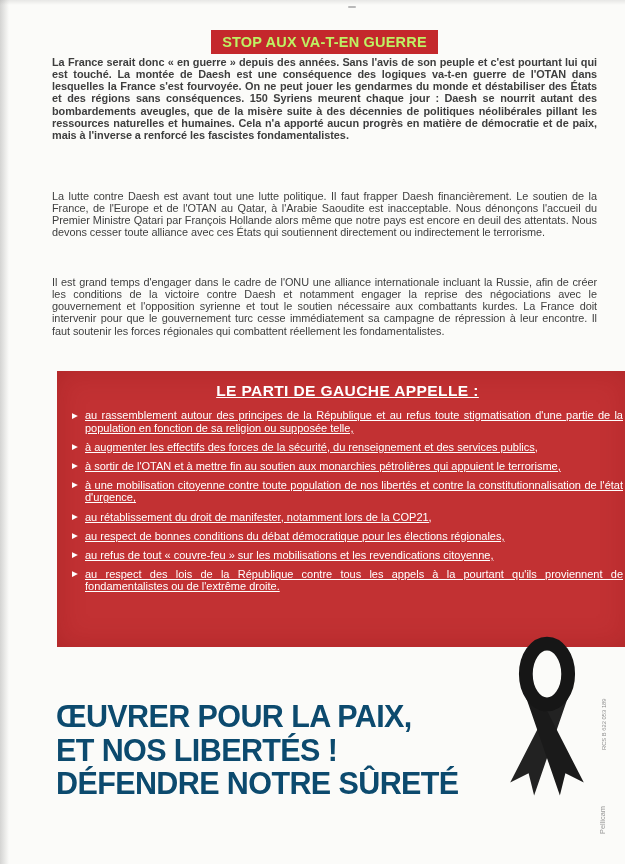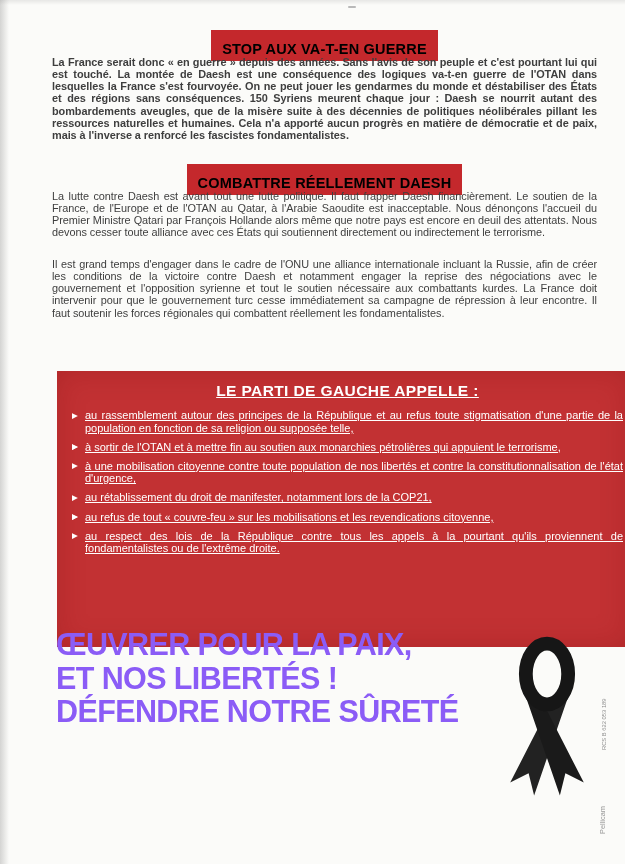--- a/index.html
+++ b/index.html
@@ -12,54 +12,54 @@
   }
   
   .edge-left{position:absolute;left:0;top:0;width:9px;height:100%;
     background:linear-gradient(to right,rgba(110,110,110,.28),rgba(255,255,255,0));}
   .edge-top{position:absolute;left:0;top:0;width:100%;height:5px;
     background:linear-gradient(to bottom,rgba(140,140,140,.18),rgba(255,255,255,0));}
   .speck{position:absolute;left:348px;top:6px;width:8px;height:2px;background:#b9b9b9;border-radius:1px;}
 
   .banner-row{position:absolute;left:52px;width:545px;text-align:center;}
   .banner{
-    display:inline-block;background:#c4282c;color:#000000;
+    display:inline-block;background:#c4282c;color:#bef264;
     font-weight:bold;font-size:14.5px;line-height:14.5px;
-    padding:12px 11px 4px;letter-spacing:.2px;
+    padding:5px 11px 4px;letter-spacing:.2px;
   }
   .row1{top:30px;} .row2{top:164px;}
 
   .body-par{
     position:absolute;left:52px;width:545px;margin:0;
     color:#3e3e3e;font-size:10.9px;line-height:12.15px;
     text-align:justify;letter-spacing:-.05px;
   }
-  .p1{top:56px;font-weight:bold;} .p2{top:190px;} .p3{top:258px;}
+  .p1{top:56px;font-weight:bold;} .p2{top:190px;} .p3{top:276px;}
 
   .appeal{
     position:absolute;left:57px;top:371px;width:572px;height:276px;
     background:#c23133;color:#ffffff;box-sizing:border-box;
     padding:10px 6px 0 15px;
     box-shadow:inset 0 0 28px rgba(120,10,12,.25);
     text-decoration:underline;
   }
   .appeal-title{
     text-align:center;font-weight:bold;font-size:15.5px;
     letter-spacing:.4px;margin:1px 0 9px 0;
   }
   .appeal ul{list-style:none;margin:0;padding:0;}
   .appeal li{
     position:relative;padding-left:13px;margin-bottom:6.5px;
     font-size:11px;line-height:12.6px;text-align:justify;
   }
   .marker{position:absolute;left:0;top:1.5px;font-size:7.5px;line-height:10px;}
 
   .headline{
-    position:absolute;left:56px;top:628px;
-    color:#8b5cf6;font-weight:bold;font-size:30.5px;line-height:33.5px;
+    position:absolute;left:56px;top:700px;
+    color:#0c4a6e;font-weight:bold;font-size:30.5px;line-height:33.5px;
     letter-spacing:-.6px;white-space:nowrap;
   }
   .website{
     position:absolute;left:52px;width:545px;top:803px;text-align:center;
     color:#3a3a3a;font-weight:bold;font-size:25.5px;letter-spacing:-.4px;
   }
 
   .ribbon{position:absolute;left:501px;top:636px;width:92px;height:168px;}
 
   .vtext{
@@ -76,50 +76,49 @@
 <div class="page">
   <div class="edge-left"></div>
   <div class="edge-top"></div>
   <div class="speck"></div>
 
   <div class="banner-row row1">
     <span class="banner">STOP AUX VA-T-EN GUERRE</span>
   </div>
   <p class="body-par p1">La France serait donc « en guerre » depuis des années. Sans l'avis de son peuple et c'est pourtant lui qui est touché. La montée de Daesh est une conséquence des logiques va-t-en guerre de l'OTAN dans lesquelles la France s'est fourvoyée. On ne peut jouer les gendarmes du monde et déstabiliser des États et des régions sans conséquences. 150 Syriens meurent chaque jour : Daesh se nourrit autant des bombardements aveugles, que de la misère suite à des décennies de politiques néolibérales pillant les ressources naturelles et humaines. Cela n'a apporté aucun progrès en matière de démocratie et de paix, mais à l'inverse a renforcé les fascistes fondamentalistes.</p>
 
-  <div class="banner-row row2">
-    <span class="banner">COMBATTRE RÉELLEMENT DAESH</span>
-  </div>
   <p class="body-par p2">La lutte contre Daesh est avant tout une lutte politique. Il faut frapper Daesh financièrement. Le soutien de la France, de l'Europe et de l'OTAN au Qatar, à l'Arabie Saoudite est inacceptable. Nous dénonçons l'accueil du Premier Ministre Qatari par François Hollande alors même que notre pays est encore en deuil des attentats. Nous devons cesser toute alliance avec ces États qui soutiennent directement ou indirectement le terrorisme.</p>
   <p class="body-par p3">Il est grand temps d'engager dans le cadre de l'ONU une alliance internationale incluant la Russie, afin de créer les conditions de la victoire contre Daesh et notamment engager la reprise des négociations avec le gouvernement et l'opposition syrienne et tout le soutien nécessaire aux combattants kurdes. La France doit intervenir pour que le gouvernement turc cesse immédiatement sa campagne de répression à leur encontre. Il faut soutenir les forces régionales qui combattent réellement les fondamentalistes.</p>
 
   <div class="appeal">
     <div class="appeal-title">LE PARTI DE GAUCHE APPELLE :</div>
     <ul>
       <li>
         <span class="marker">▶</span>
         <span>au rassemblement autour des principes de la République et au refus toute stigmatisation d'une partie de la population en fonction de sa religion ou supposée telle,</span>
       </li>
       <li>
         <span class="marker">▶</span>
+        <span>à augmenter les effectifs des forces de la sécurité, du renseignement et des services publics,</span>
       </li>
       <li>
         <span class="marker">▶</span>
         <span>à sortir de l'OTAN et à mettre fin au soutien aux monarchies pétrolières qui appuient le terrorisme,</span>
       </li>
       <li>
         <span class="marker">▶</span>
         <span>à une mobilisation citoyenne contre toute population de nos libertés et contre la constitutionnalisation de l'état d'urgence,</span>
       </li>
       <li>
         <span class="marker">▶</span>
         <span>au rétablissement du droit de manifester, notamment lors de la COP21,</span>
       </li>
       <li>
         <span class="marker">▶</span>
+        <span>au respect de bonnes conditions du débat démocratique pour les élections régionales,</span>
       </li>
       <li>
         <span class="marker">▶</span>
         <span>au refus de tout « couvre-feu » sur les mobilisations et les revendications citoyenne,</span>
       </li>
       <li>
         <span class="marker">▶</span>
         <span>au respect des lois de la République contre tous les appels à la pourtant qu'ils proviennent de fondamentalistes ou de l'extrême droite.</span>
       </li>
     </ul>

